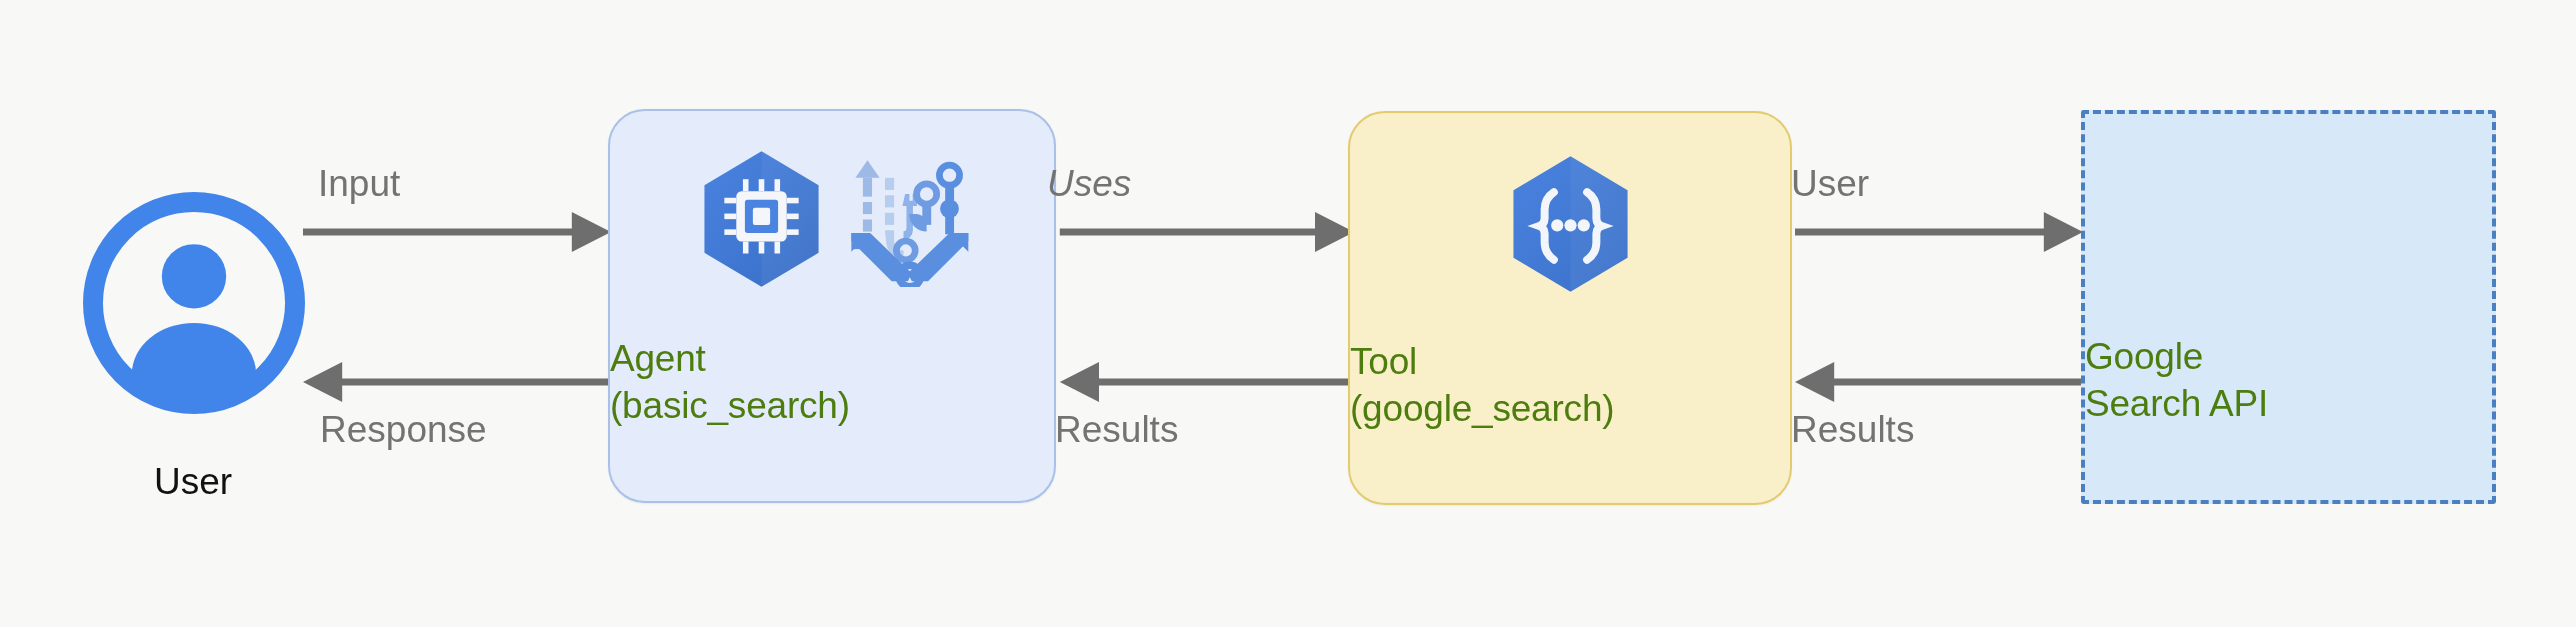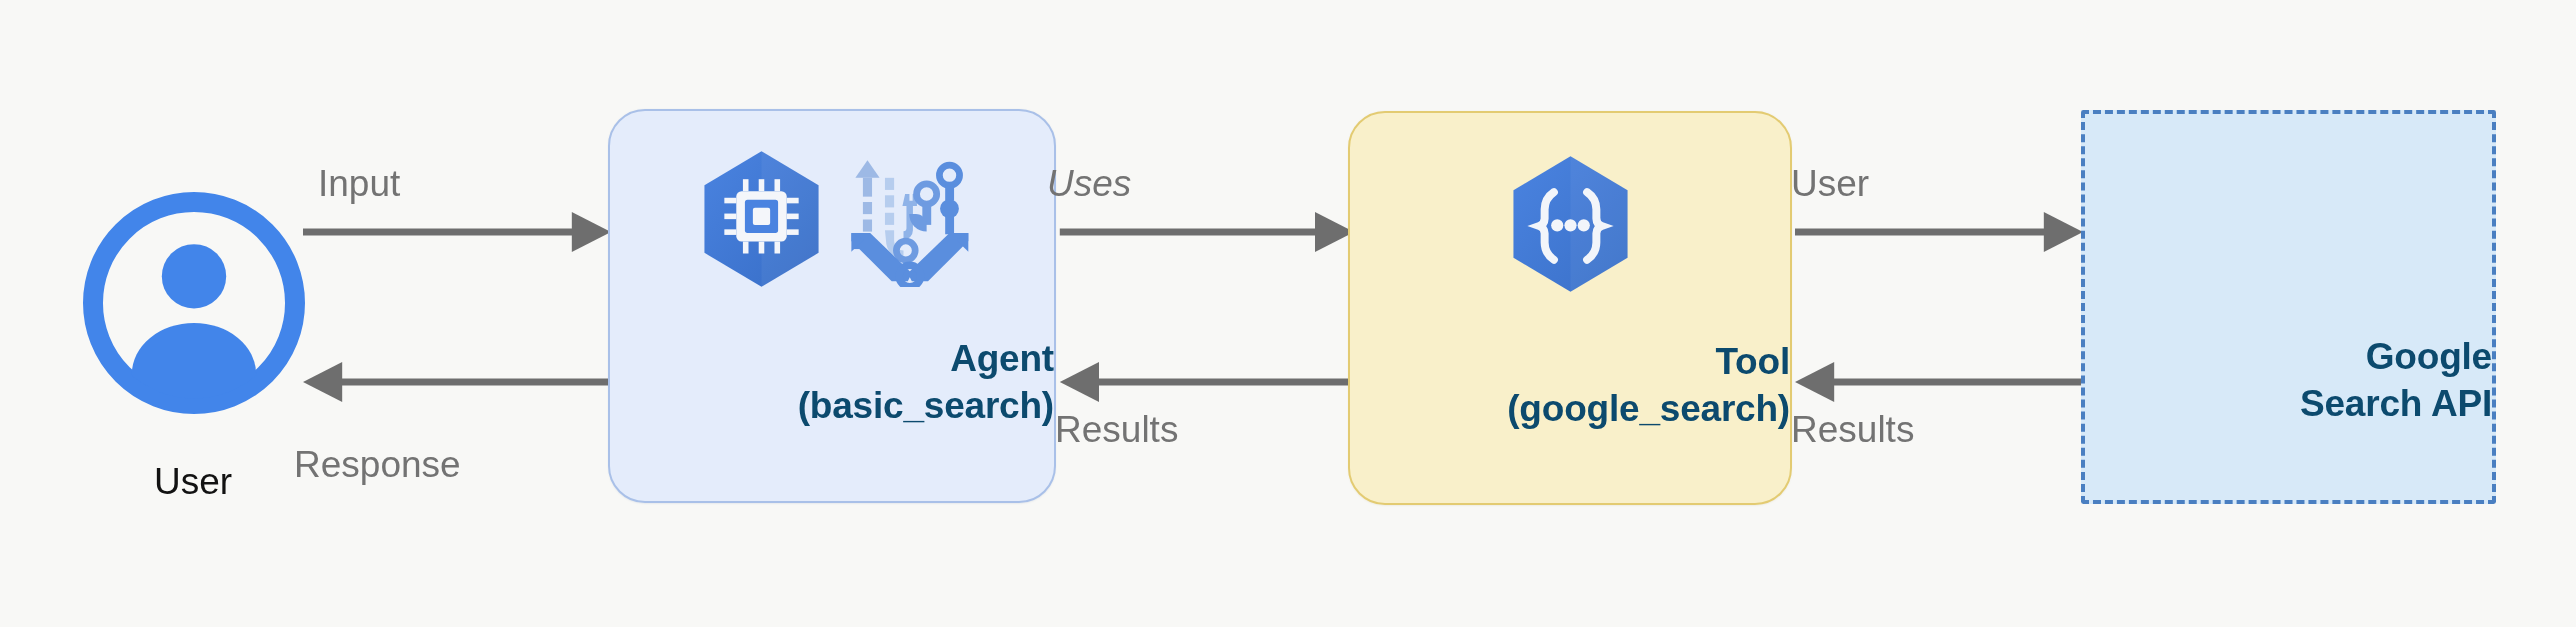--- a/index.html
+++ b/index.html
@@ -56,26 +56,26 @@
     height: 394px;
     background: #d7e9f8;
     border: 4px dashed #4a7fc1;
     border-radius: 2.4px;
   }
 
   
   .node-label {
     position: absolute;
     width: 100%;
-    text-align: right;
-    color: #0c4a6e;
+    text-align: left;
+    color: #4d7c0f;
     font-size: 37px;
     line-height: 47px;
     letter-spacing: -0.2px;
-    font-weight: 700;
+    font-weight: 400;
     white-space: pre;
   }
   .agent-box .node-label { top: 224px; }
   .tool-box  .node-label { top: 225px; }
   .api-box   .node-label { top: 219px; }
 
   
   .icon-row {
     position: absolute;
     top: 39px;
@@ -155,21 +155,21 @@
       <polygon points="385,20 336,-5 336,45" fill="#6e6e6e"></polygon>
     </svg>
   </div>
 
   <div class="arrow" style="left:302px; top:366px; width:310px;">
     <svg width="310" height="32" viewBox="0 0 385 40">
       <line x1="43" y1="20" x2="385" y2="20" stroke="#6e6e6e" stroke-width="9"></line>
       <polygon points="0,20 49,-5 49,45" fill="#6e6e6e"></polygon>
     </svg>
   </div>
-  <div class="edge-label" style="left:294px; top:409px; width:290px;margin-top:35px;">Response</div>
+  <div class="edge-label" style="left:320px; top:409px; width:290px;">Response</div>
 
   <div class="node-box agent-box">
     <div class="icon-row">
 
       <span>
         <svg class="icon-svg" width="135" height="138" viewBox="0 0 100 104" aria-hidden="true">
           <defs>
             <linearGradient id="hexA" x1="0" y1="0" x2="1" y2="1">
               <stop offset="0" stop-color="#4a83e0"></stop>
               <stop offset="1" stop-color="#376dc6"></stop>

